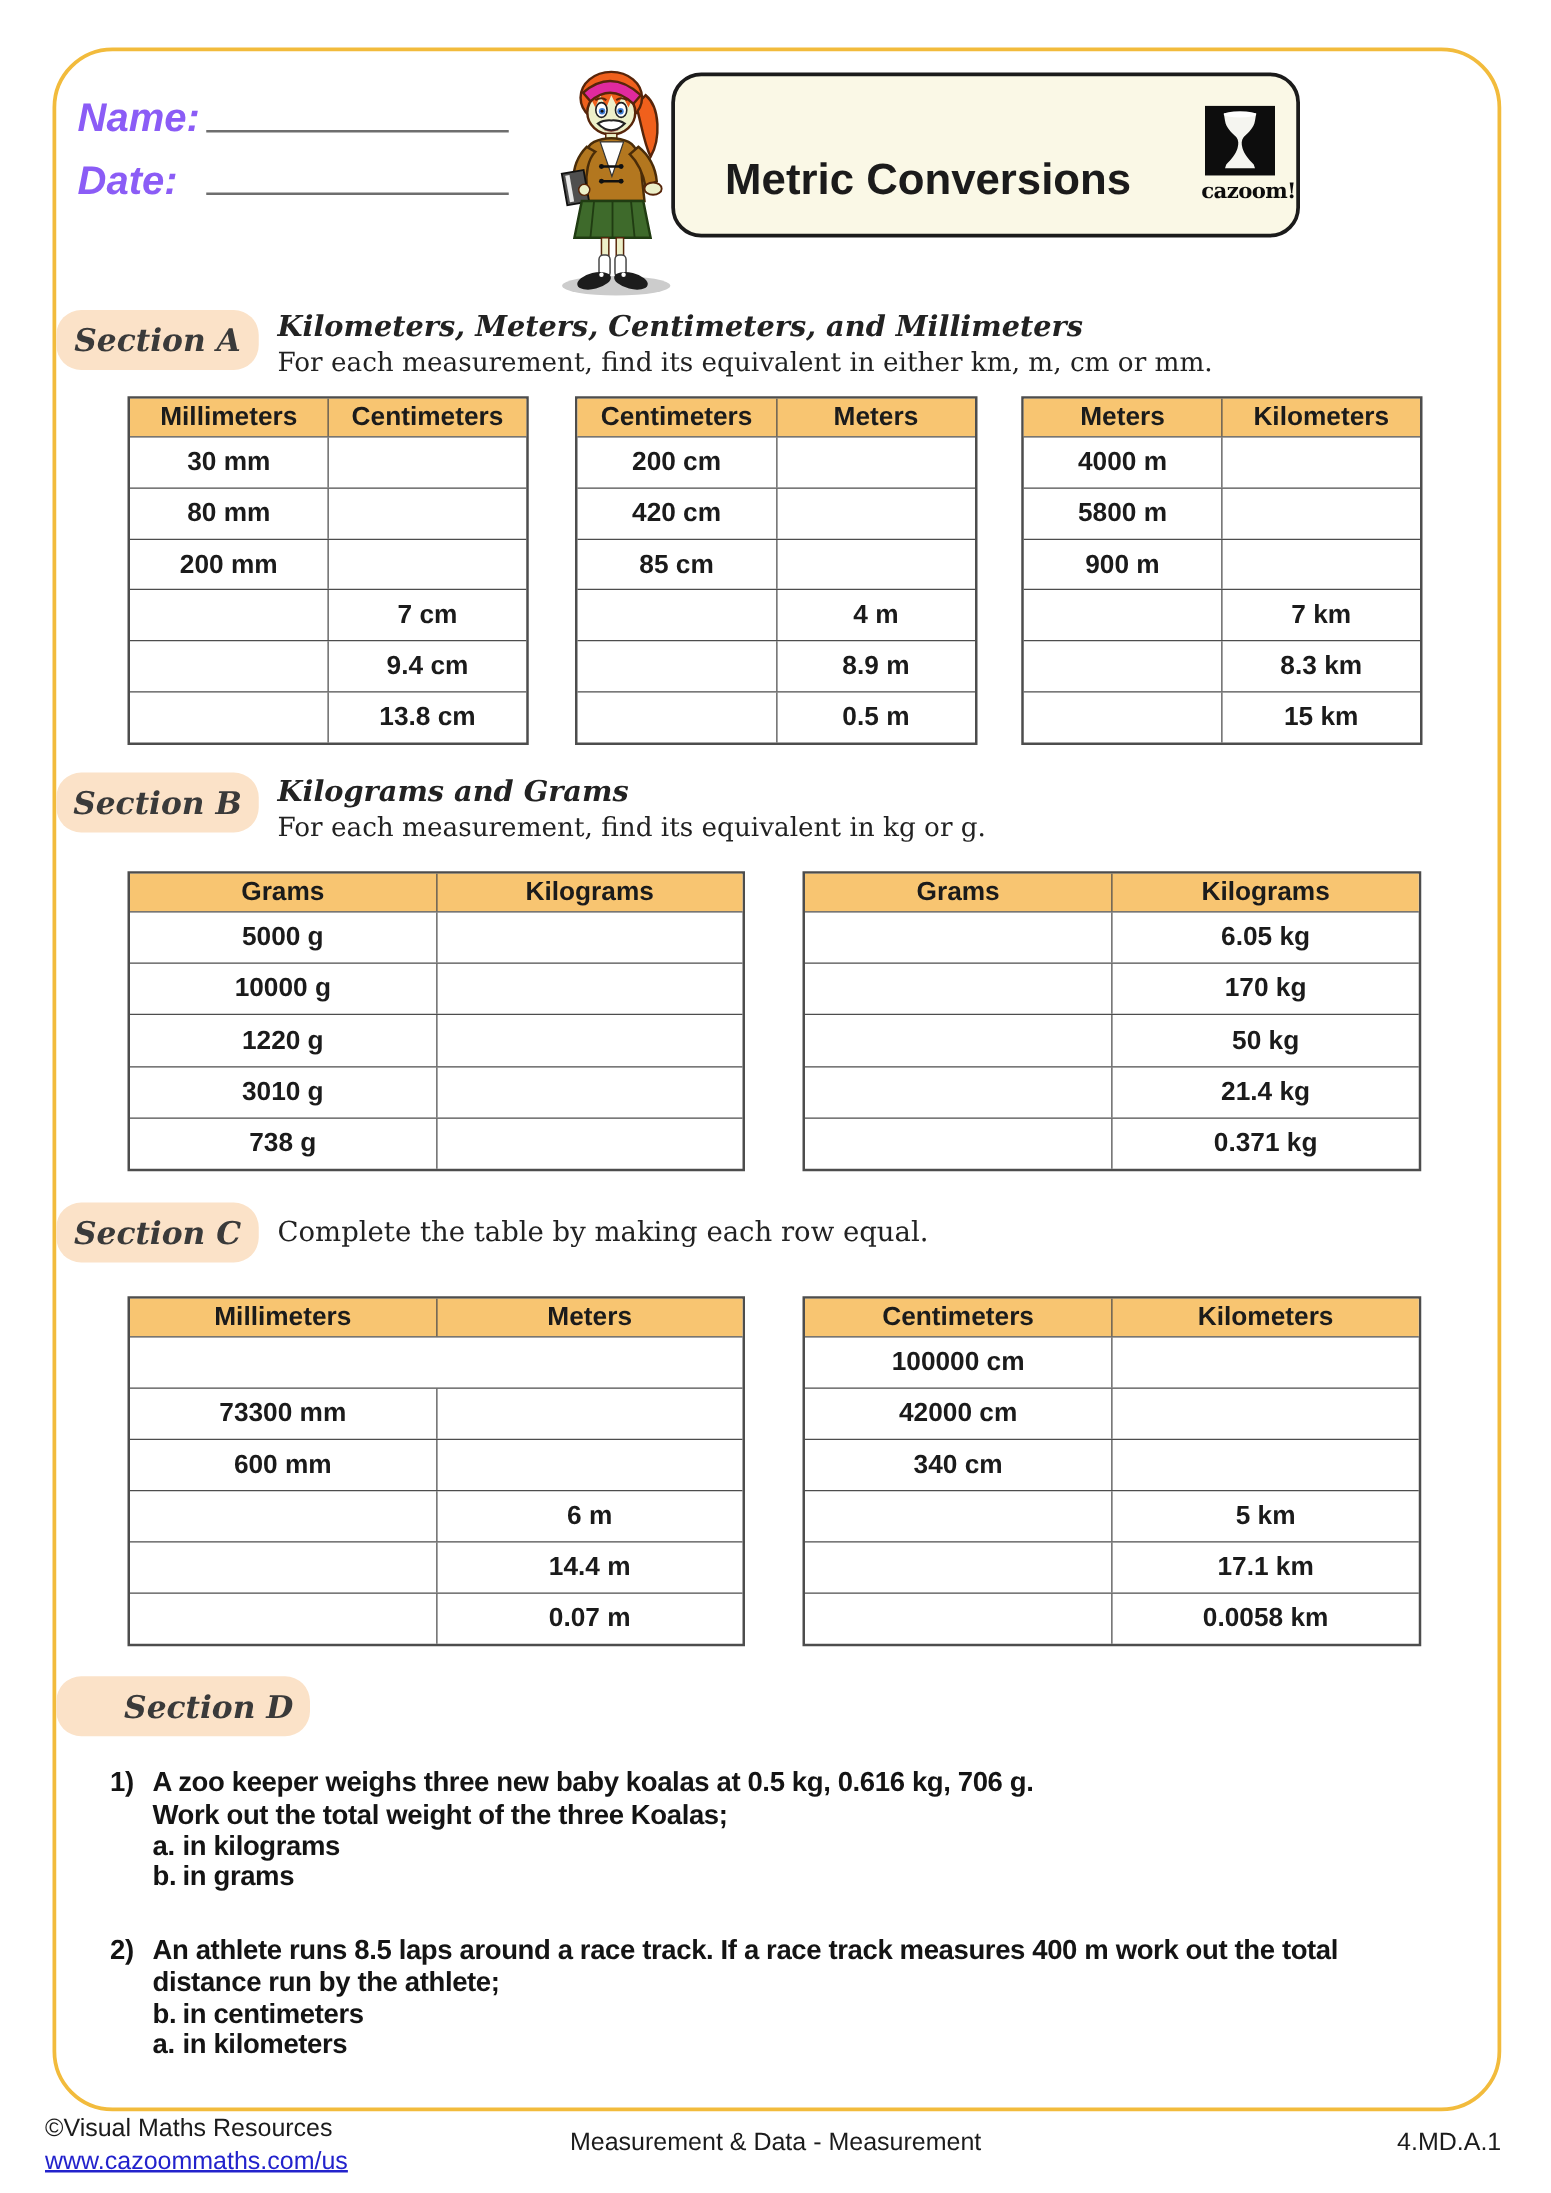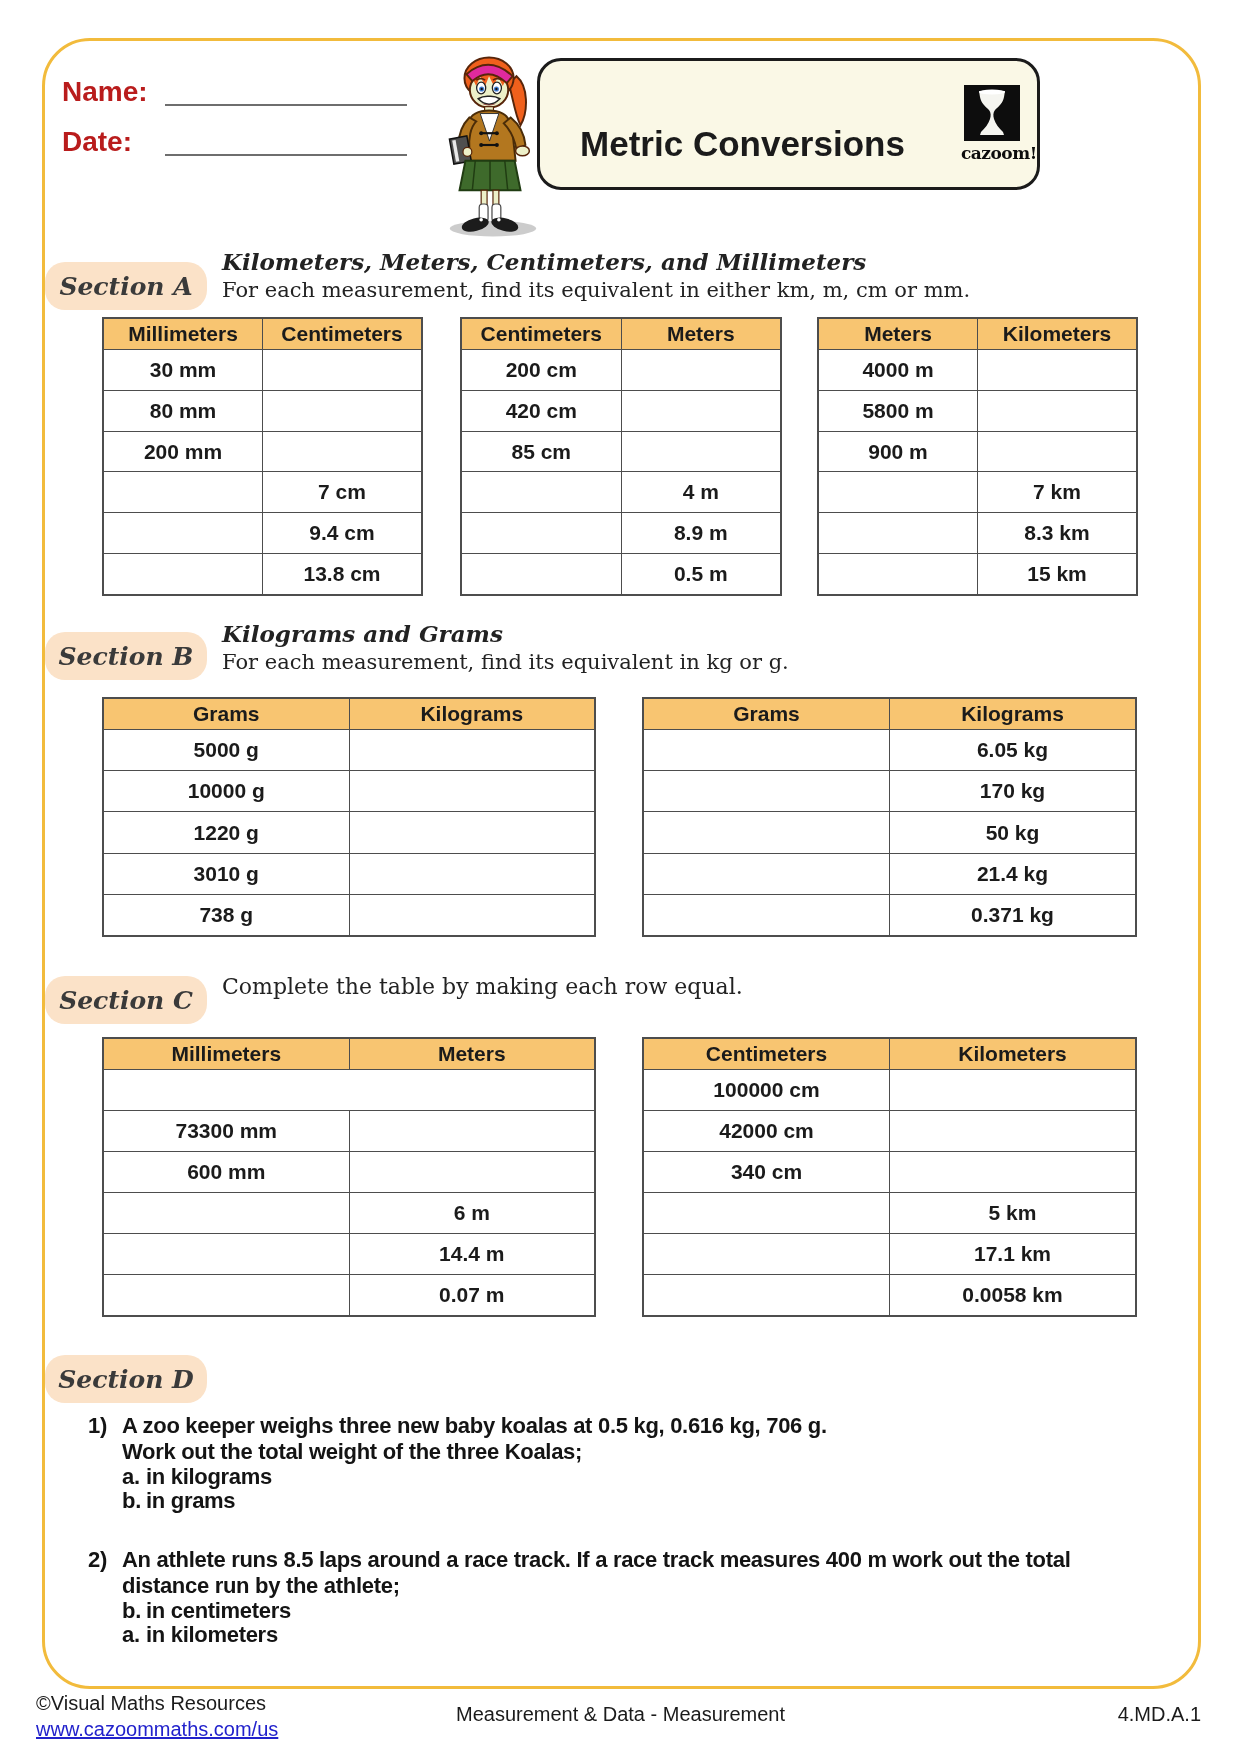--- a/index.html
+++ b/index.html
@@ -5,34 +5,34 @@
   html,body{margin:0;padding:0;background:#fff;}
   .page{position:relative;width:1241px;height:1754px;background:#ffffff;overflow:hidden;
         font-family:"Liberation Sans",sans-serif;color:#111;}
   .abs{position:absolute;}
 
   
   .page-frame{position:absolute;left:42px;top:38px;width:1153px;height:1645px;
               border:3px solid #F2BB3C;border-radius:48px;background:#fff;}
 
   
-  .id-label{position:absolute;font-weight:bold;font-size:28px;color:#b91c1c;}
+  .id-label{position:absolute;font-weight:bold;font-size:32px;color:#8b5cf6;font-style:italic;}
   .id-line{position:absolute;height:0;border-top:2px solid #6e6e6e;}
 
   .title-box{position:absolute;left:537px;top:58px;width:503px;height:132px;background:#FAF8E6;
              border:3px solid #1b1b1b;border-radius:24px;box-sizing:border-box;}
   .title-text{position:absolute;left:0;right:92px;top:0;bottom:0;display:flex;align-items:center;
               justify-content:center;font-weight:bold;font-size:35px;color:#1b1b1b;margin-top:40px;}
   .logo{position:absolute;right:14px;top:50%;transform:translateY(-50%);width:62px;text-align:center;}
   .logo-text{font-family:"DejaVu Serif",serif;font-weight:bold;font-size:17px;letter-spacing:-0.5px;color:#0d0d0d;margin-top:-2px;text-align:center;}
 
   
   .pill{position:absolute;left:45px;width:162px;height:48px;background:#FBE2C8;border-radius:20px;
         display:flex;align-items:center;justify-content:center;
-        font-family:"DejaVu Serif",serif;font-style:italic;font-weight:bold;font-size:25px;color:#3a3a3a;margin-top:14px;}
+        font-family:"DejaVu Serif",serif;font-style:italic;font-weight:bold;font-size:25px;color:#3a3a3a;}
   .sec-heading{position:absolute;left:222px;font-family:"DejaVu Serif",serif;font-style:italic;
                font-weight:bold;font-size:23px;color:#222;}
   .sec-sub{position:absolute;left:222px;font-family:"DejaVu Serif",serif;
            font-size:21px;color:#222;}
 
   
   .wtable{position:absolute;display:flex;flex-direction:column;border:2.5px solid #4D4D4D;
           background:#fff;box-sizing:border-box;}
   .trow{flex:1;display:flex;border-top:1.5px solid #4D4D4D;}
   .trow.thead{flex:0 0 30px;background:#F8C571;border-top:none;}
@@ -338,21 +338,21 @@
       <div class="trow">
         <div class="tcell"></div>
         <div class="tcell">17.1 km</div>
       </div>
       <div class="trow">
         <div class="tcell"></div>
         <div class="tcell">0.0058 km</div>
       </div>
     </div>
 
-  <div class="pill" style="top:1341px;">Section D</div>
+  <div class="pill" style="top:1341px;padding-left:41px;">Section D</div>
 
   <div class="question" style="left:88px;top:1413px;width:1060px;">
     <span class="qnum">1)</span>
     <div class="qbody">
       <div>A zoo keeper weighs three new baby koalas at 0.5 kg, 0.616 kg, 706 g.</div>
       <div>Work out the total weight of the three Koalas;</div>
       <div class="sub"><span class="sublabel">a.</span><span>in kilograms</span></div>
       <div class="sub"><span class="sublabel">b.</span><span>in grams</span></div>
     </div>
   </div>

